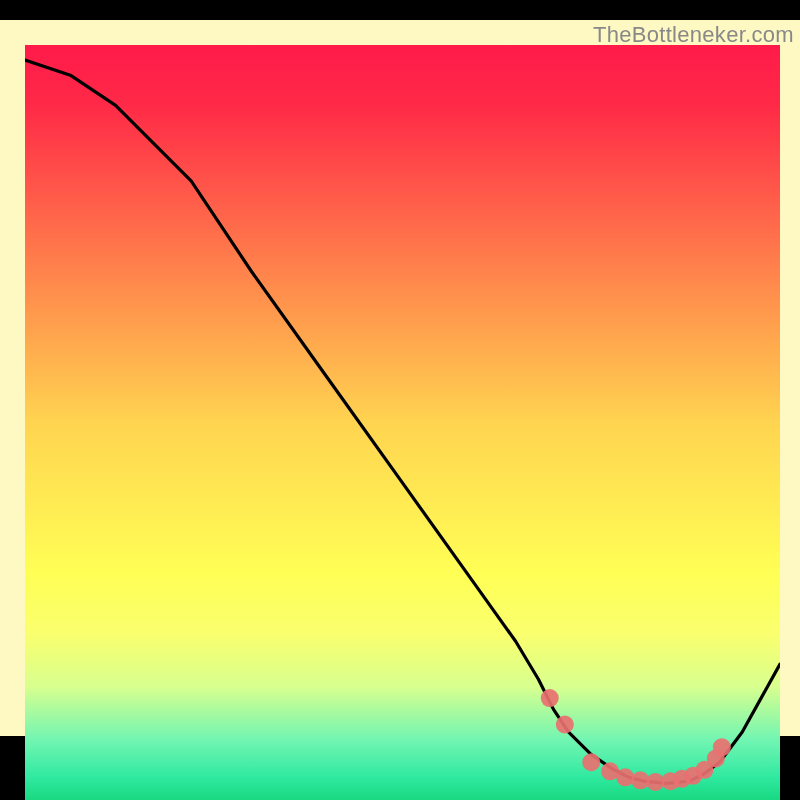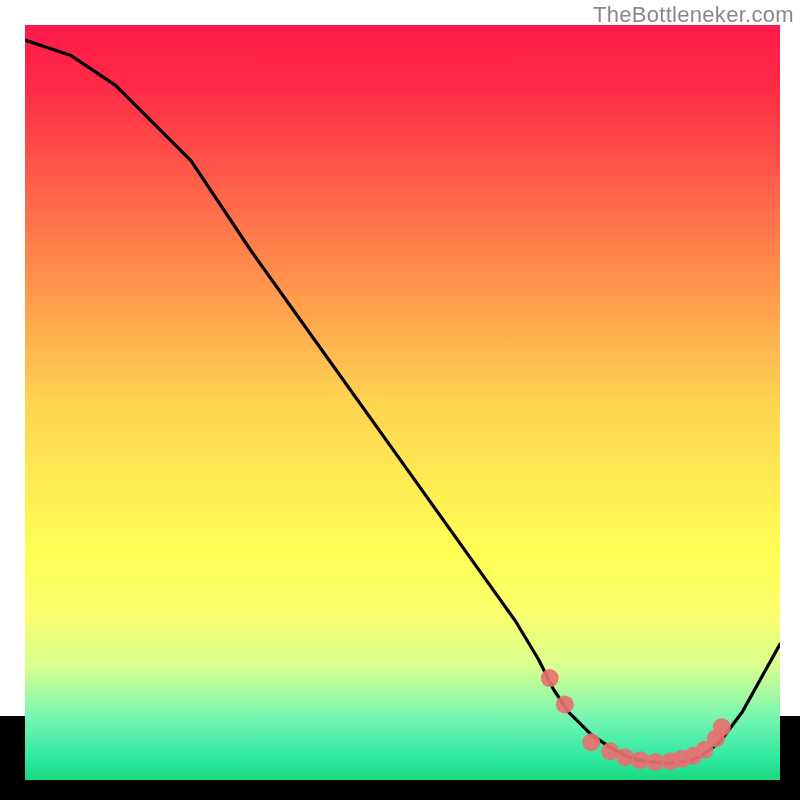--- a/index.html
+++ b/index.html
@@ -1,21 +1,22 @@
 <!DOCTYPE html>
 <html><head>
 <meta charset="utf-8">
 <style>
   * { margin: 0; padding: 0; box-sizing: border-box; }
   html, body { width: 800px; height: 800px; overflow: hidden; background: #000; }
   .container {
     position: relative;
     width: 800px;
     height: 716px;
-    background: #ffffff;
+    background: #fef9c3;
+    margin-top: 20px;
   }
   .watermark {
     position: absolute;
     top: 2px;
     right: 6px;
     color: #888;
     font-family: Arial, Helvetica, sans-serif;
     font-size: 22px;
     font-weight: 500;
     letter-spacing: 0.3px;

